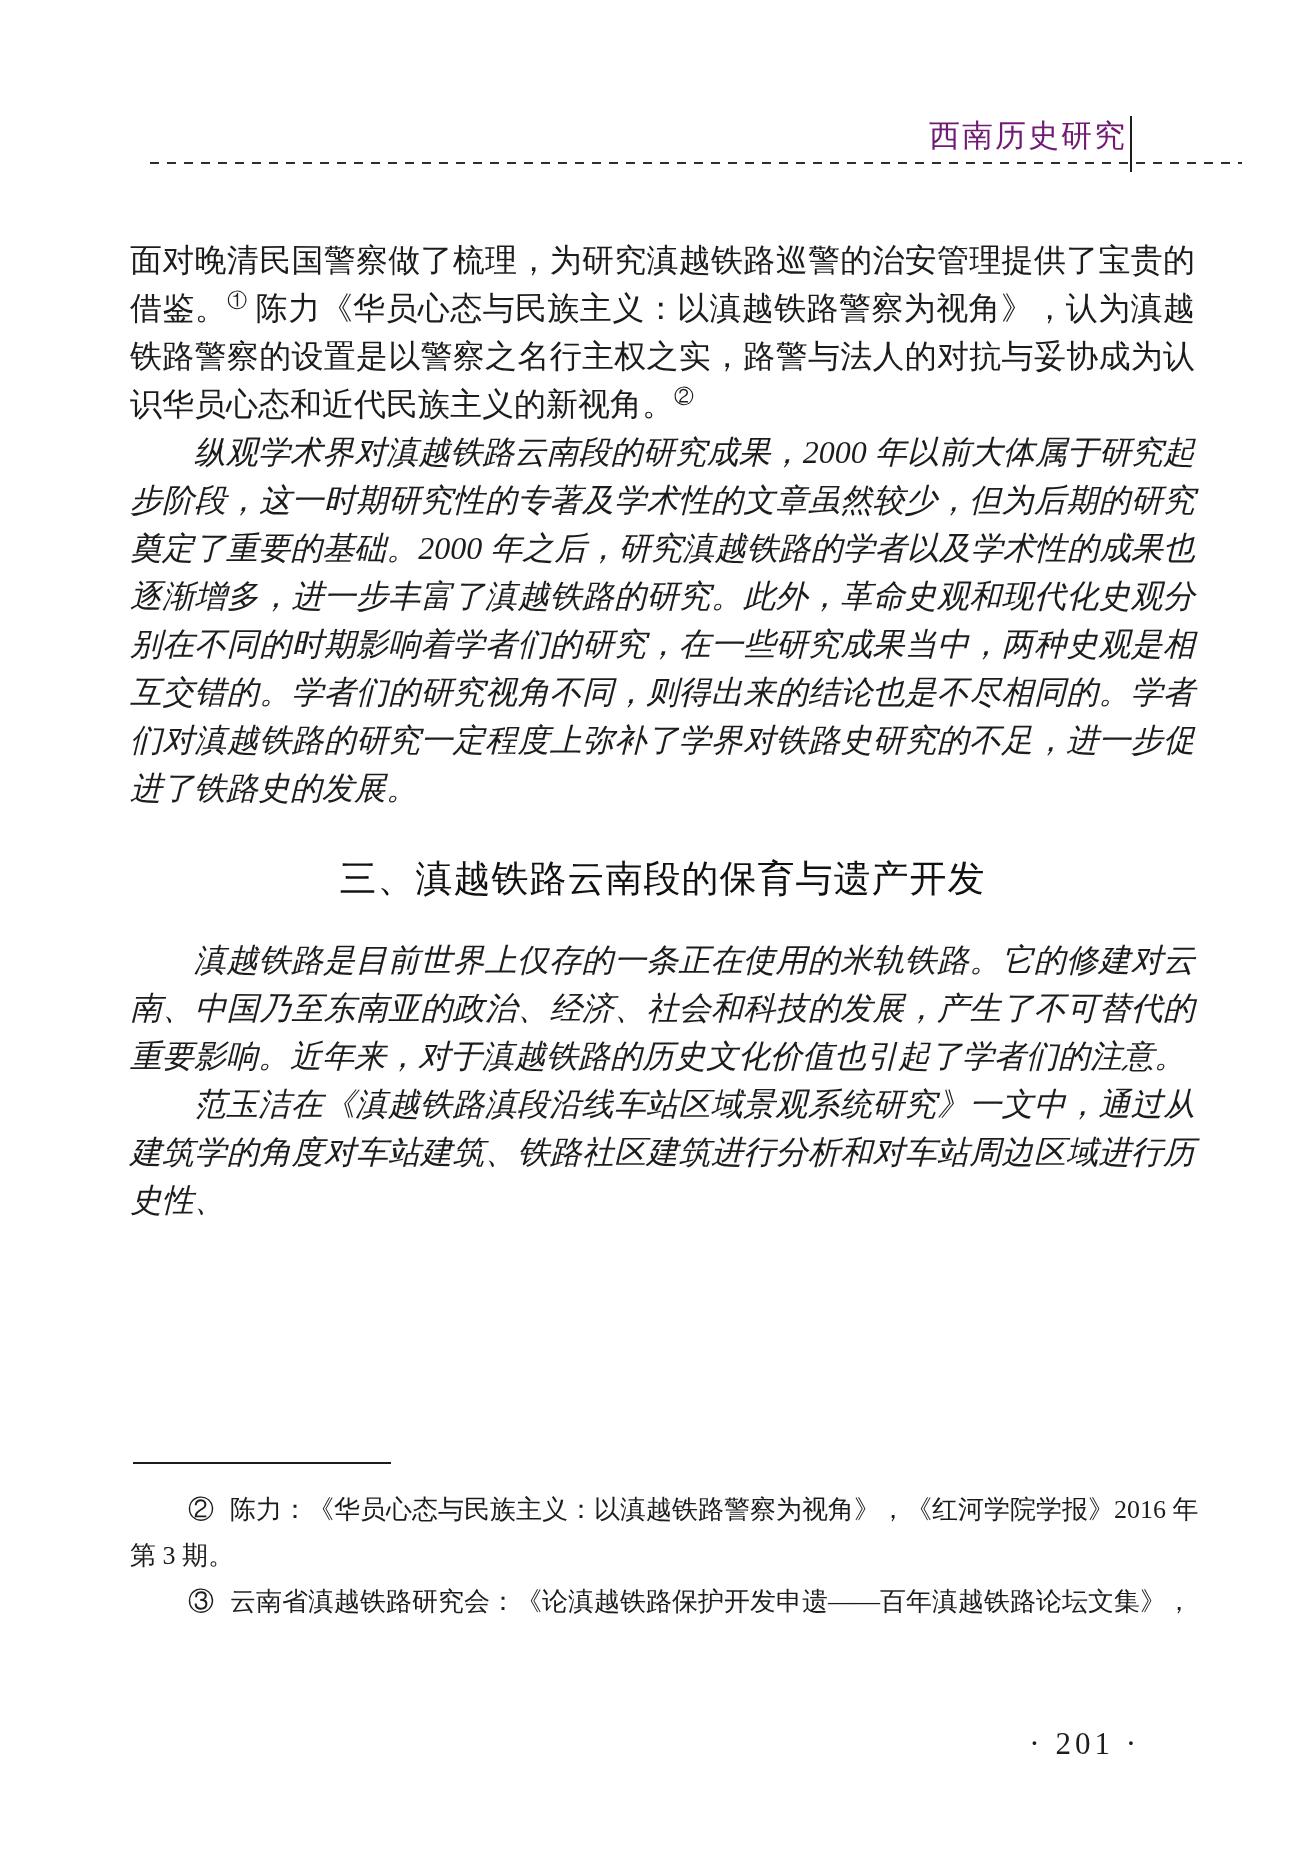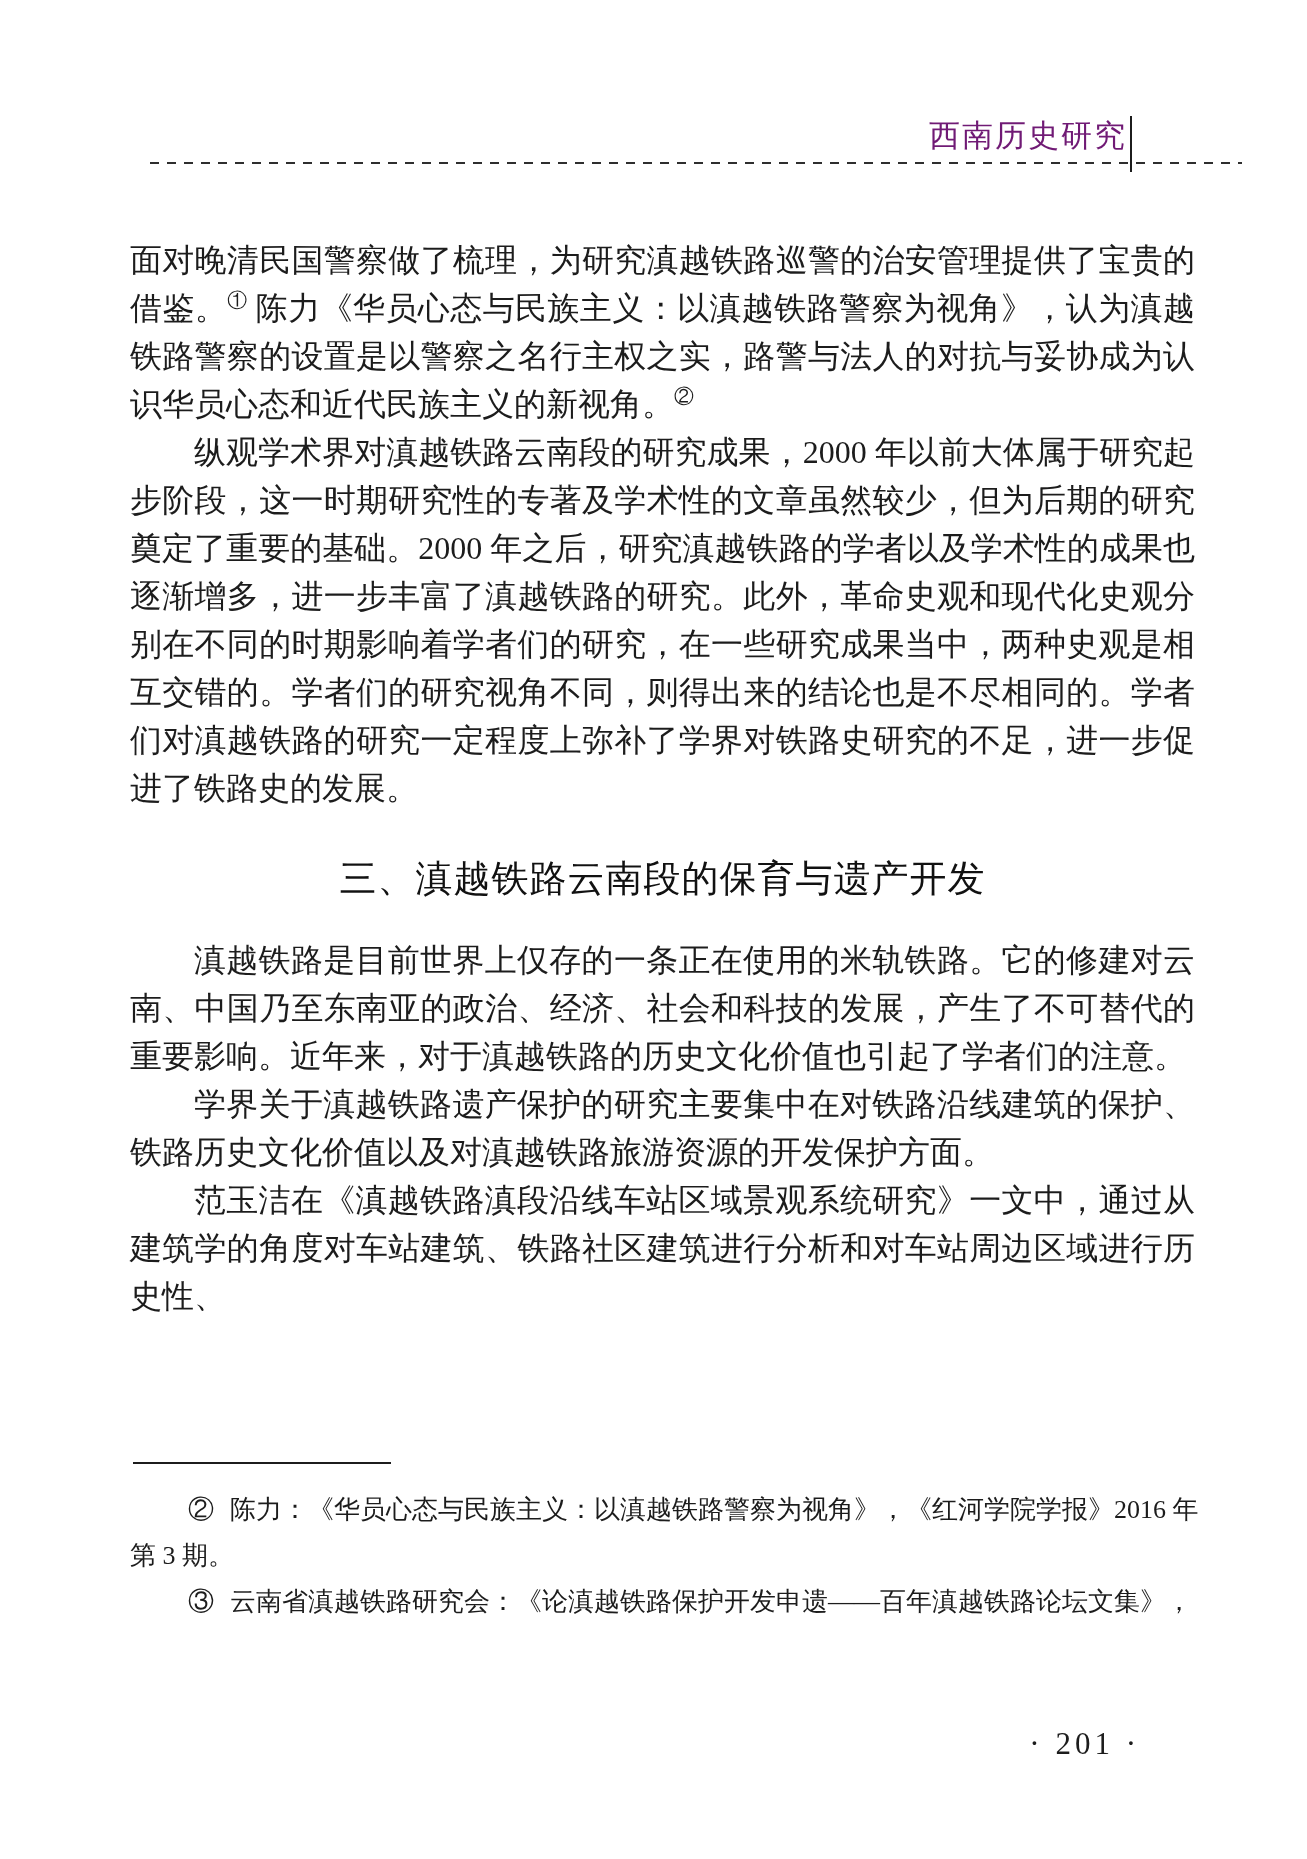--- a/index.html
+++ b/index.html
@@ -35,21 +35,21 @@
   
   .body-text{
     position:absolute;
     left:130px;top:236px;
     width:1065px;
     font-size:32px;
     line-height:48px;
     text-align:justify;
   }
   .para{margin:0;}
-  .para.indent{text-indent:2em;}
+  .para.indent{text-indent:2em;font-style:italic;}
   .para sup.fnref{
     font-size:0.62em;
     vertical-align:super;
     line-height:0;
   }
   .section-heading{
     font-family:"Liberation Sans","DejaVu Sans",sans-serif;
     font-weight:400;
     font-size:37px;
     line-height:50px;
@@ -96,21 +96,20 @@
   <div class="header-dashes"></div>
 
   <main class="body-text">
     <div id="paras-before">
         <p class="para">面对晚清民国警察做了梳理，为研究滇越铁路巡警的治安管理提供了宝贵的借鉴。<sup class="fnref">①</sup> 陈力《华员心态与民族主义：以滇越铁路警察为视角》，认为滇越铁路警察的设置是以警察之名行主权之实，路警与法人的对抗与妥协成为认识华员心态和近代民族主义的新视角。<sup class="fnref">②</sup></p>
         <p class="para indent">纵观学术界对滇越铁路云南段的研究成果，2000 年以前大体属于研究起步阶段，这一时期研究性的专著及学术性的文章虽然较少，但为后期的研究奠定了重要的基础。2000 年之后，研究滇越铁路的学者以及学术性的成果也逐渐增多，进一步丰富了滇越铁路的研究。此外，革命史观和现代化史观分别在不同的时期影响着学者们的研究，在一些研究成果当中，两种史观是相互交错的。学者们的研究视角不同，则得出来的结论也是不尽相同的。学者们对滇越铁路的研究一定程度上弥补了学界对铁路史研究的不足，进一步促进了铁路史的发展。</p>
       </div>
     <h2 class="section-heading">三、滇越铁路云南段的保育与遗产开发</h2>
     <div id="paras-after">
         <p class="para indent">滇越铁路是目前世界上仅存的一条正在使用的米轨铁路。它的修建对云南、中国乃至东南亚的政治、经济、社会和科技的发展，产生了不可替代的重要影响。近年来，对于滇越铁路的历史文化价值也引起了学者们的注意。</p>
-        <p class="para indent">学界关于滇越铁路遗产保护的研究主要集中在对铁路沿线建筑的保护、铁路历史文化价值以及对滇越铁路旅游资源的开发保护方面。</p>
         <p class="para indent">范玉洁在《滇越铁路滇段沿线车站区域景观系统研究》一文中，通过从建筑学的角度对车站建筑、铁路社区建筑进行分析和对车站周边区域进行历史性、</p>
       </div>
   </main>
 
   <div class="fn-sep"></div>
 
   <div class="footnotes" id="footnotes">
       <div class="fn-line fn-first"><span class="fn-marker">②</span><span>陈力：《华员心态与民族主义：以滇越铁路警察为视角》，《红河学院学报》2016 年</span></div>
       <div class="fn-line">第 3 期。</div>
       <div class="fn-line fn-first"><span class="fn-marker">③</span><span>云南省滇越铁路研究会：《论滇越铁路保护开发申遗——百年滇越铁路论坛文集》，</span></div>

